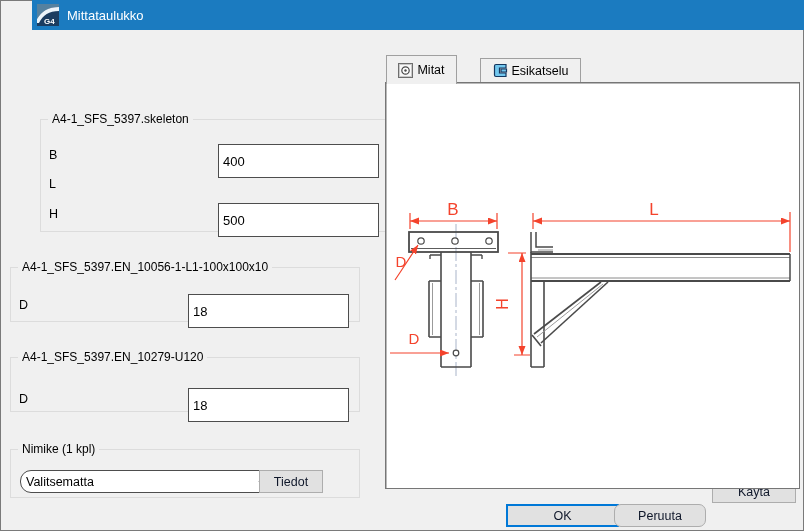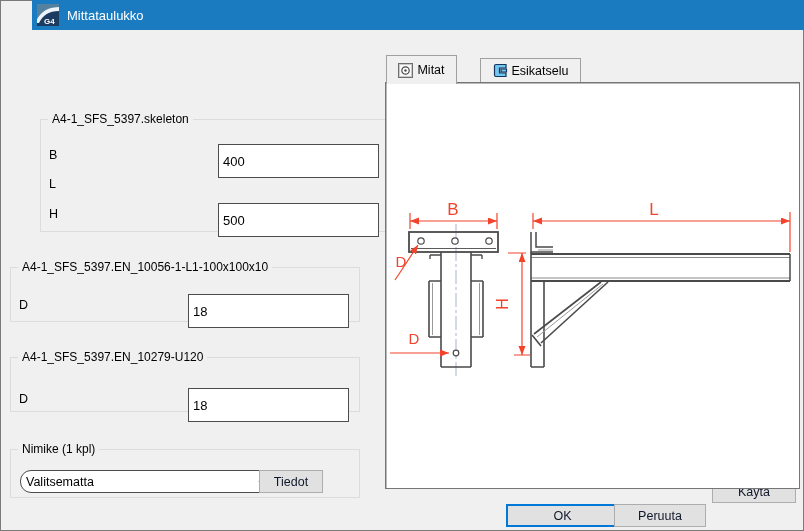--- a/index.html
+++ b/index.html
@@ -170,16 +170,16 @@
       <path d="M146,137 H403" stroke="#f4432c" stroke-width="1.2" fill="none" marker-start="url(#ra)" marker-end="url(#ra)"></path>
       <text x="267" y="131" text-anchor="middle" font-size="17" fill="#f4432c" font-family="Liberation Sans,sans-serif">L</text>
 
       <path d="M121,169 H139 M127,271 H143" stroke="#f4432c" stroke-width="1.2" fill="none"></path>
       <path d="M135,169 V271" stroke="#f4432c" stroke-width="1.2" fill="none" marker-start="url(#ra)" marker-end="url(#ra)"></path>
       <text x="117" y="224" text-anchor="middle" font-size="16" fill="#f4432c" font-family="Liberation Sans,sans-serif" transform="rotate(-90 117 220)">H</text>
     </svg>
   </div>
 
   <button class="btn default" style="left:506px;top:504px;width:113px;">OK</button>
-  <button class="btn" style="left:614px;top:504px;width:92px;">Peruuta</button>
+  <button class="btn" style="left:614px;top:504px;width:92px;border-radius:7px;">Peruuta</button>
   <button class="btn" style="left:712px;top:480px;width:84px;">Käytä</button>
 
 </div>
 
 </body></html>

